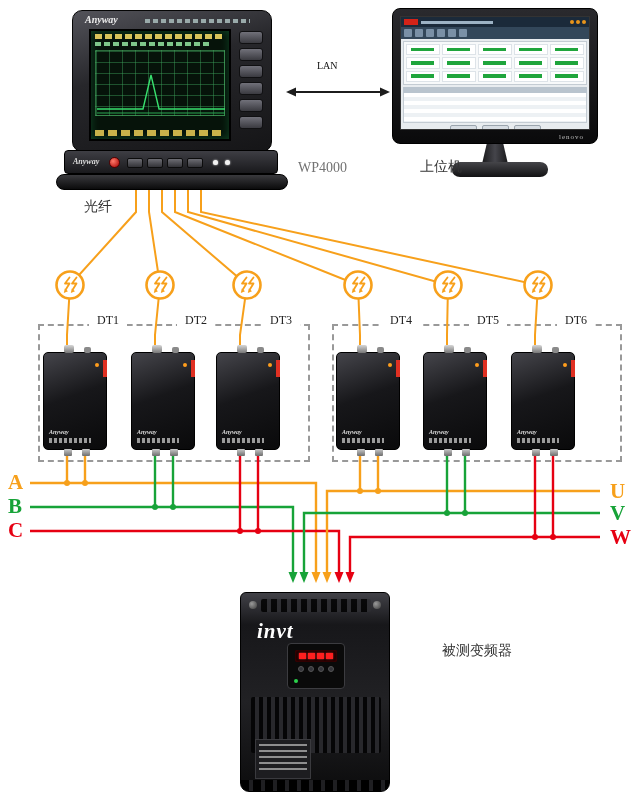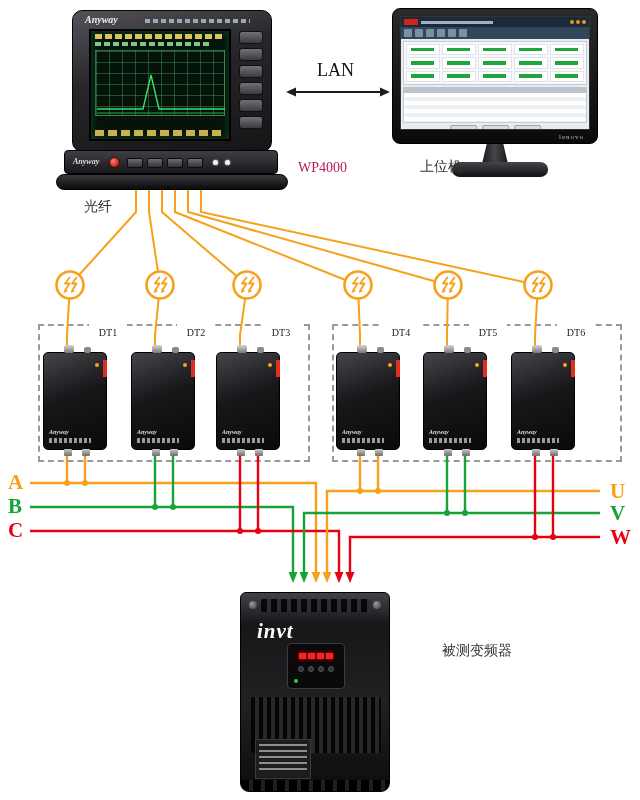--- a/index.html
+++ b/index.html
@@ -8,25 +8,25 @@
   .stage *{box-sizing:border-box;}
 
   
   .group-box{position:absolute;top:324px;height:138px;border:2px dashed #999;z-index:0;}
 
   
   .wires{position:absolute;left:0;top:0;z-index:1;pointer-events:none;}
 
   
   .lbl{position:absolute;color:#333;font-size:14px;z-index:4;white-space:nowrap;}
-  .lan-lbl{position:absolute;left:317px;top:60px;color:#111;font-size:18px;z-index:4;text-align:right;}
+  .lan-lbl{position:absolute;left:317px;top:60px;color:#111;font-size:10px;z-index:4;text-align:right;}
   .phase{position:absolute;font-size:21px;font-weight:bold;z-index:4;line-height:24px;}
   .c-orange{color:#F7A01B}.c-green{color:#17A338}.c-red{color:#E60012}
-  .dt-label{position:absolute;top:324px;width:38px;height:17px;background:#fff;z-index:3;
-            text-align:center;font-size:10px;line-height:17px;color:#222;}
+  .dt-label{position:absolute;top:312px;width:38px;height:17px;background:#fff;z-index:3;
+            text-align:center;font-size:12px;line-height:17px;color:#222;}
 
   
   .wp{position:absolute;left:72px;top:10px;width:200px;height:142px;z-index:2;
       background:linear-gradient(165deg,#53535a,#27272b 40%,#151517);border:1px solid #050505;border-radius:10px;}
   .wp-brand{position:absolute;left:12px;top:3px;color:#eee;font-size:10px;font-style:italic;font-weight:bold;}
   .wp-titlebar{position:absolute;left:72px;top:8px;width:105px;height:4px;
       background:repeating-linear-gradient(90deg,#9aa 0 5px,transparent 5px 8px);}
   .wp-screen{position:absolute;left:16px;top:18px;width:142px;height:112px;background:#06130a;
       border:2px solid #000;box-shadow:inset 0 0 8px rgba(40,220,120,.25);}
   .wps-row1{position:absolute;left:4px;top:3px;right:6px;height:5px;
@@ -402,21 +402,21 @@
       <div class="inv-led"></div>
     </div>
     <div class="inv-fins"></div>
     <div class="inv-sticker">
       <div class="inv-sticker-lines"></div>
     </div>
     <div class="inv-bottom"></div>
   </div>
 
   <div class="lan-lbl">LAN</div>
-  <div class="lbl" style="left:298px;top:160px;color:#be185d;">WP4000</div>
+  <div class="lbl" style="left:298px;top:160px;color:#737373;">WP4000</div>
   <div class="lbl" style="left:420px;top:158px;text-align:center;">上位机</div>
   <div class="lbl" style="left:84px;top:198px;">光纤</div>
   <div class="lbl" style="left:442px;top:642px;">被测变频器</div>
 
   <div class="phase c-orange" style="left:8px;top:470px;">A</div>
   <div class="phase c-green" style="left:8px;top:494px;">B</div>
   <div class="phase c-red" style="left:8px;top:518px;">C</div>
   <div class="phase c-orange" style="left:610px;top:479px;">U</div>
   <div class="phase c-green" style="left:610px;top:501px;">V</div>
   <div class="phase c-red" style="left:610px;top:525px;">W</div>

